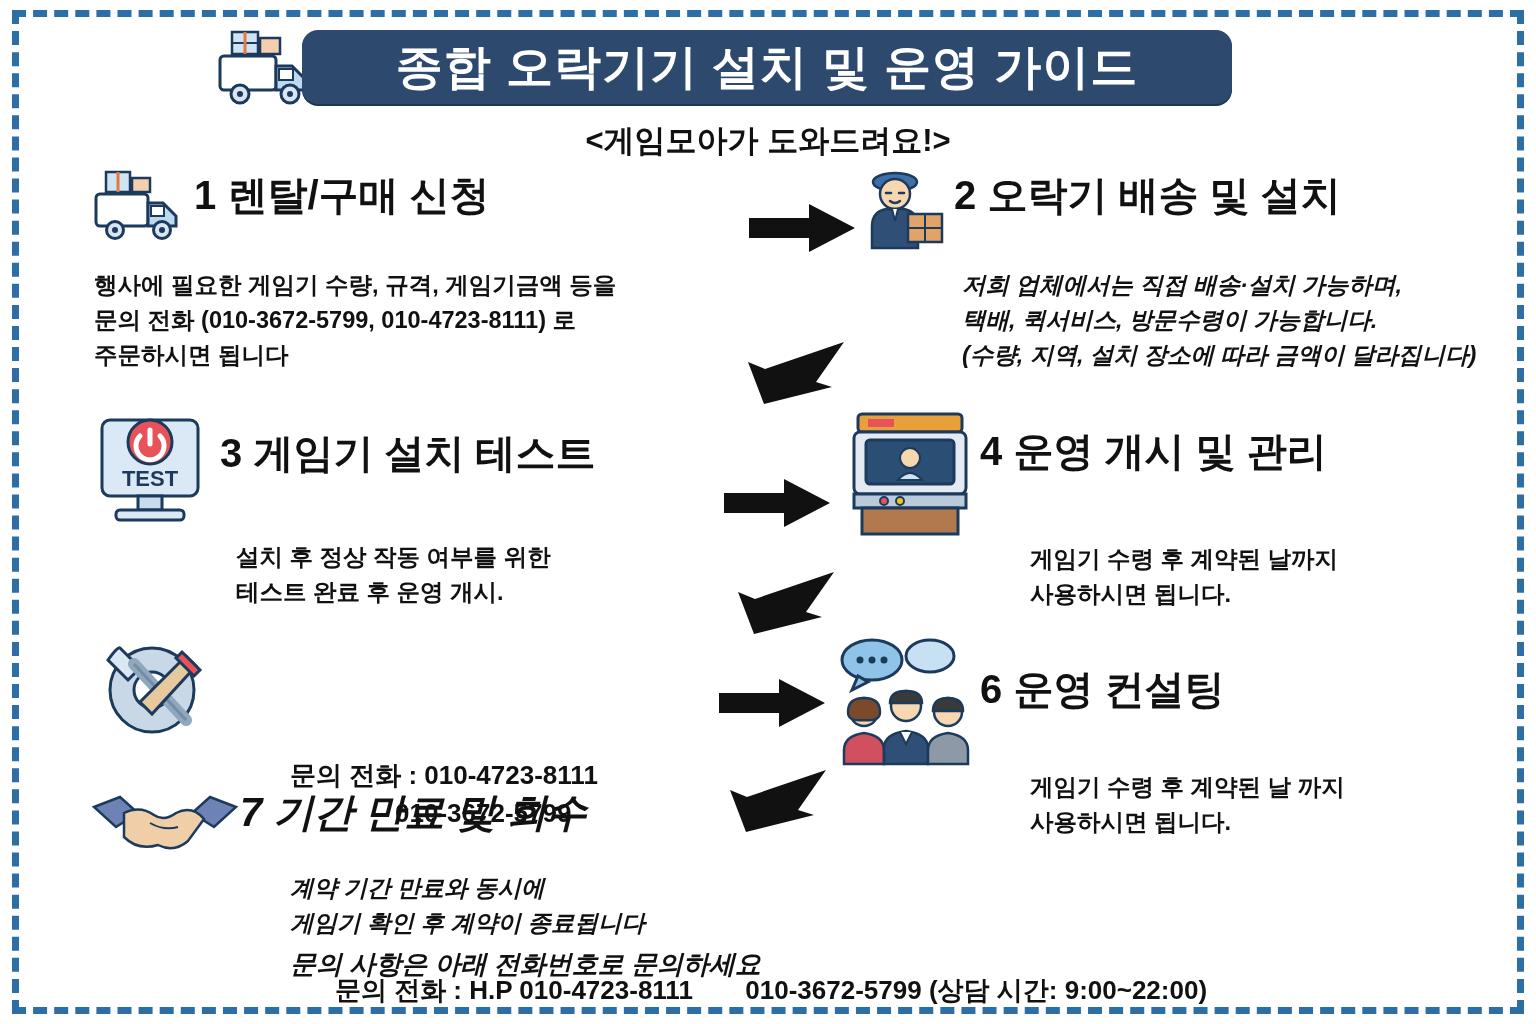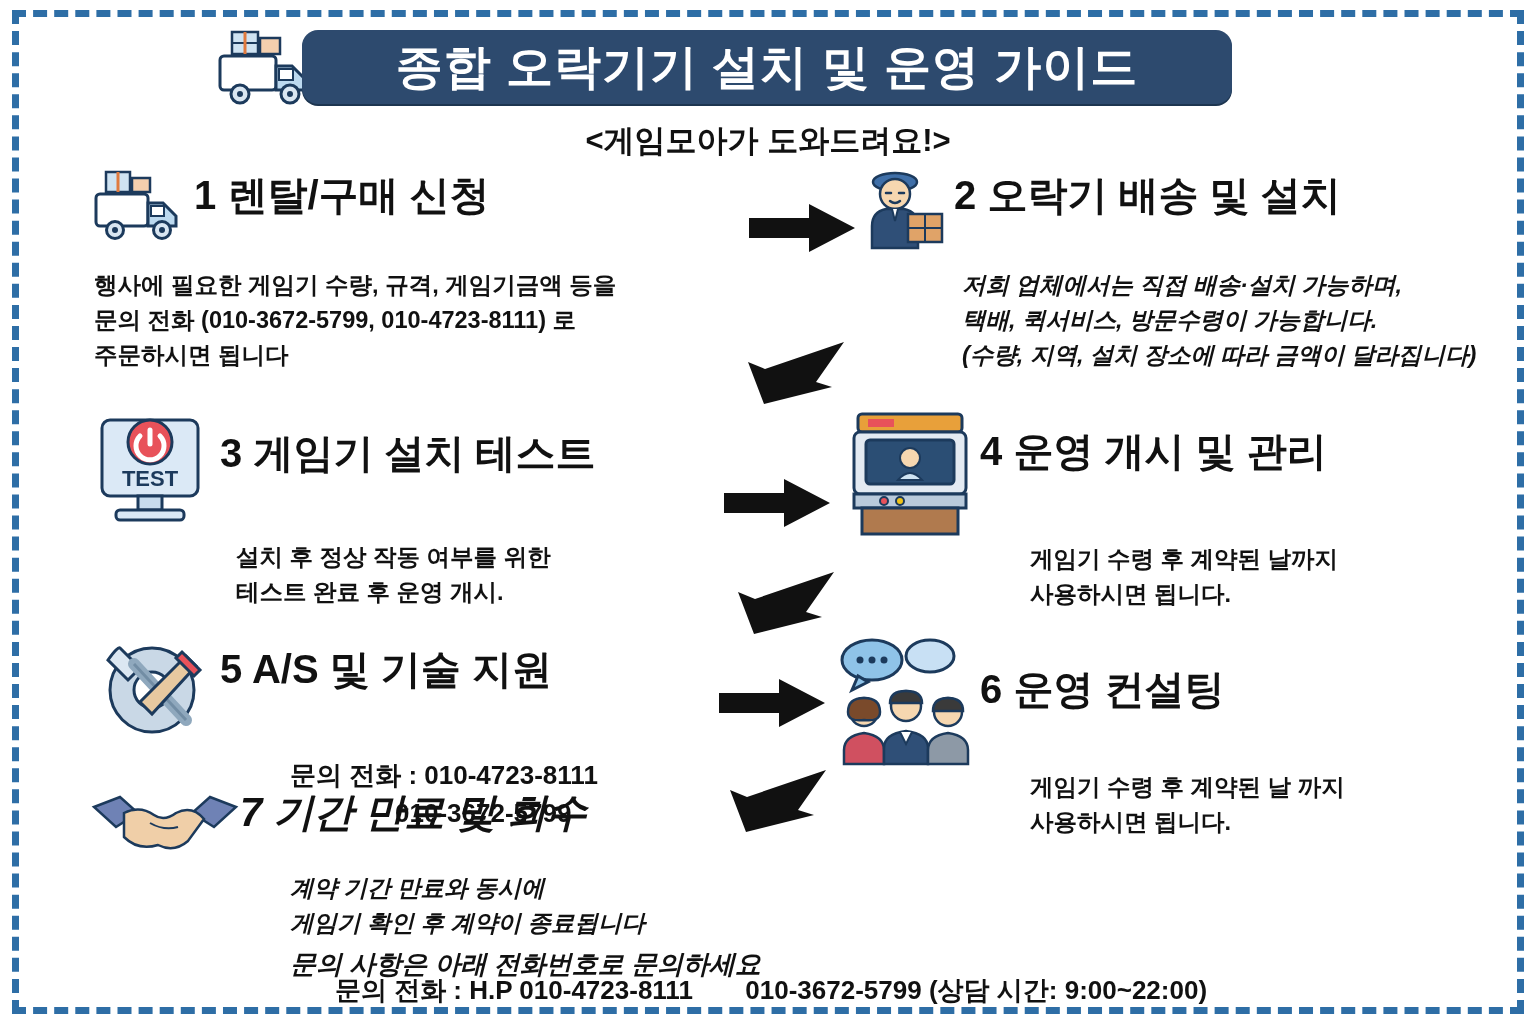--- a/index.html
+++ b/index.html
@@ -316,24 +316,20 @@
             <svg width="130" height="120" viewBox="0 0 130 120">
               <circle cx="62" cy="60" r="42" fill="#c9d8e6" stroke="#1c3a5c" stroke-width="3"></circle>
               <circle cx="62" cy="60" r="18" fill="#ffffff" stroke="#1c3a5c" stroke-width="3"></circle>
               <path d="M30 18 l20 20 -12 12 -20 -20 q10 -14 12 -12z" fill="#dbe7f2" stroke="#1c3a5c" stroke-width="3"></path>
               <path d="M44 34 L96 90" stroke="#8fa8bd" stroke-width="12" stroke-linecap="round"></path>
               <path d="M44 34 L96 90" stroke="#1c3a5c" stroke-width="3" fill="none" opacity="0.25"></path>
               <path d="M96 26 l10 10 -44 48 -12 -12z" fill="#e7c9a0" stroke="#1c3a5c" stroke-width="3"></path>
               <path d="M92 22 l18 18 -6 6 -18 -18z" fill="#e8525a" stroke="#1c3a5c" stroke-width="3"></path>
             </svg>
           </div>
-          <div class="step-title" style="padding-top:18px;">
-            <span class="step-num">5</span>
-            <span>A/S 및 기술 지원</span>
-          </div>
         </div>
         <div class="step-body" style="margin-top:6px; margin-left:200px; font-size:26px;">
           <div>문의 전화 : 010-4723-8111</div>
           <div style="margin-left:105px;">010-3672-5799</div>
         </div>
       </div>
 
       <div class="arrow" style="left:685px; top:505px;">
         <svg width="120" height="60" viewBox="0 0 120 60">
           <path d="M4 20 h60 v-14 l46 24 -46 24 v-14 h-60 z" fill="#111111"></path>

